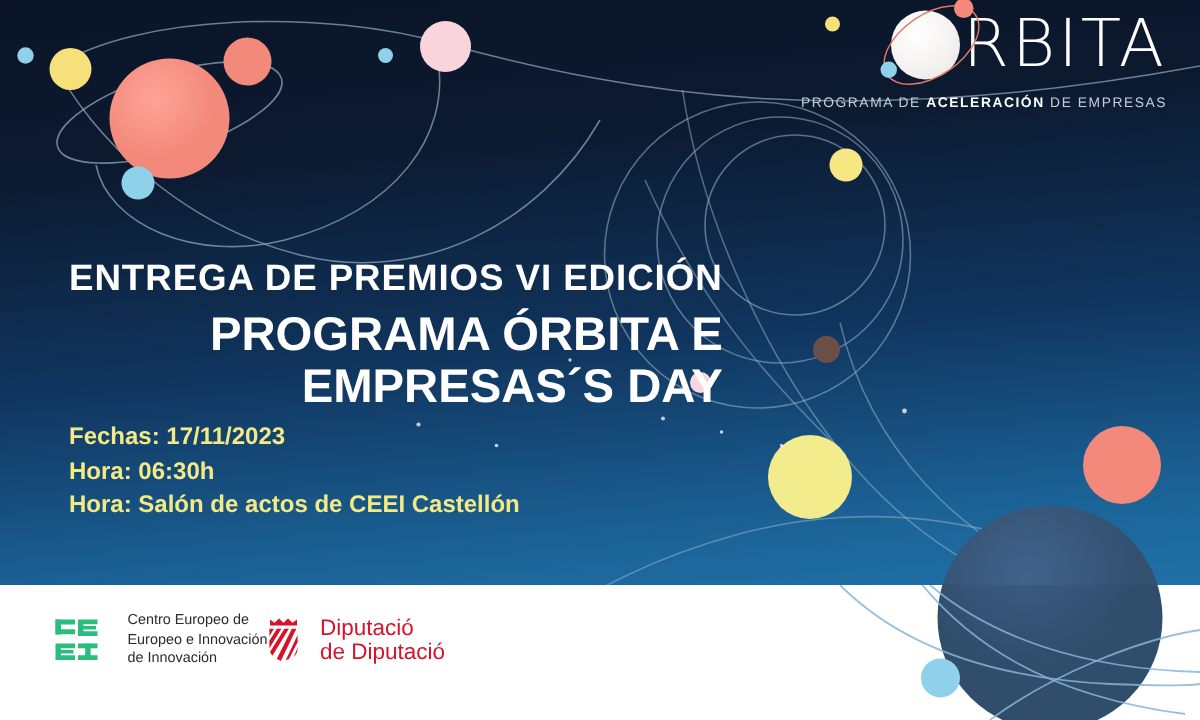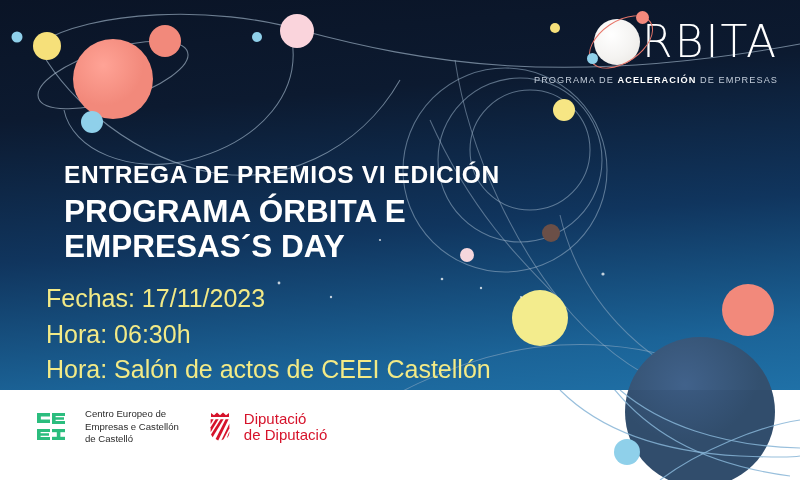--- a/index.html
+++ b/index.html
@@ -14,21 +14,21 @@
   #sky svg{position:absolute;inset:0;width:800px;height:480px;display:block;}
 
   
   #footer-band{
     position:absolute;left:0;right:0;bottom:0;height:90px;background:#ffffff;
   }
   #footer-art{position:absolute;left:0;right:0;bottom:0;height:90px;overflow:hidden;pointer-events:none;}
   #footer-art svg{position:absolute;left:0;top:0;width:800px;height:90px;}
 
   
-  #brand{position:absolute;right:22px;top:16px;text-align:right;}
+  #brand{position:absolute;right:22px;top:4px;text-align:right;}
   .brand-word{
     position:relative;height:52px;display:flex;align-items:center;justify-content:flex-end;
   }
   .brand-planet{
     position:relative;width:46px;height:46px;border-radius:50%;
     background:radial-gradient(circle at 38% 34%,#ffffff 0%,#f4f3f1 55%,#e7e4df 100%);
     margin-right:2px;flex:0 0 auto;
   }
   .brand-ring{
     position:absolute;left:-9px;top:2px;width:72px;height:42px;
@@ -44,38 +44,38 @@
   .brand-letters{
     font-size:44px;letter-spacing:2px;color:#ffffff;font-weight:300;
     line-height:1;font-family:"DejaVu Sans","Liberation Sans",sans-serif;
   }
   #brand-sub{
     margin-top:7px;font-size:9.2px;letter-spacing:1.05px;color:#c2ccd9;white-space:nowrap;
   }
   #brand-sub b{color:#ffffff;font-weight:700;}
 
   
-  #headline{position:absolute;left:46px;top:162px;margin-left:18px;}
+  #headline{position:absolute;left:46px;top:173px;}
   #kicker{
     color:#ffffff;font-weight:700;font-size:24.5px;letter-spacing:0.6px;
     line-height:1.1;white-space:nowrap;
   }
   #title{
     color:#ffffff;font-weight:700;font-size:31.5px;letter-spacing:0px;
-    line-height:1.12;margin-top:5px;white-space:nowrap;
+    line-height:1.12;margin-top:5px;white-space:nowrap;text-align:right;
   }
   #details{
-    position:absolute;left:46px;top:281px;color:#f3ea86;font-weight:400;
-    font-size:25px;line-height:1.42;white-space:nowrap;
+    position:absolute;left:46px;top:281px;color:#f3ea86;font-weight:700;
+    font-size:16px;line-height:1.42;white-space:nowrap;
   }
 
   
   #logos{
     position:absolute;left:0;bottom:0;height:106px;width:100%;
-    display:flex;align-items:center;gap:30px;padding-left:36px;
+    display:flex;align-items:center;padding-left:36px;
   }
   .logo{display:flex;align-items:center;gap:9px;}
 
   .ceei-mark{width:40px;height:30px;flex:0 0 auto;}
   .ceei-text{font-size:9.6px;line-height:1.32;color:#2b2b2b;white-space:nowrap;}
 
   .dip-mark{width:26px;height:30px;flex:0 0 auto;}
   .dip-text{color:#d6132b;font-weight:400;font-size:15px;line-height:1.1;white-space:nowrap;}
 
   .creais-wrap{width:100px;height:42px;flex:0 0 auto;opacity:.92;}
@@ -211,22 +211,22 @@
 
           <path d="M1 17 h13 v3.1 H4.6 v1.2 H13 v2.4 H4.6 v1.2 H14 V28 H1 z"></path>
 
           <rect x="16" y="17" width="13" height="3.2"></rect>
           <rect x="20.8" y="17" width="3.6" height="11"></rect>
           <rect x="16" y="24.8" width="13" height="3.2"></rect>
         </g>
       </svg>
       <div class="ceei-text">
         <div>Centro Europeo de</div>
-        <div>Empresas e Castellón</div>
-        <div>de Castelló</div>
+        <div>Europeo e Innovación</div>
+        <div>de Innovación</div>
       </div>
     </div>
 
     <div class="logo">
       <svg class="dip-mark" viewBox="0 0 26 30" xmlns="http://www.w3.org/2000/svg">
         <g fill="#d6132b">
 
           <path d="M2 5 L2 1 L5 3.2 L8 0.4 L11 3.2 L14 0.4 L17 3.2 L20 1 L20 5 z"></path>
 
           <path d="M1.6 7.2 h18.8 v11.5 c0 5.2 -4.3 8.4 -9.4 10.3 C5.9 27.1 1.6 23.9 1.6 18.7 z" fill="#ffffff"></path>

